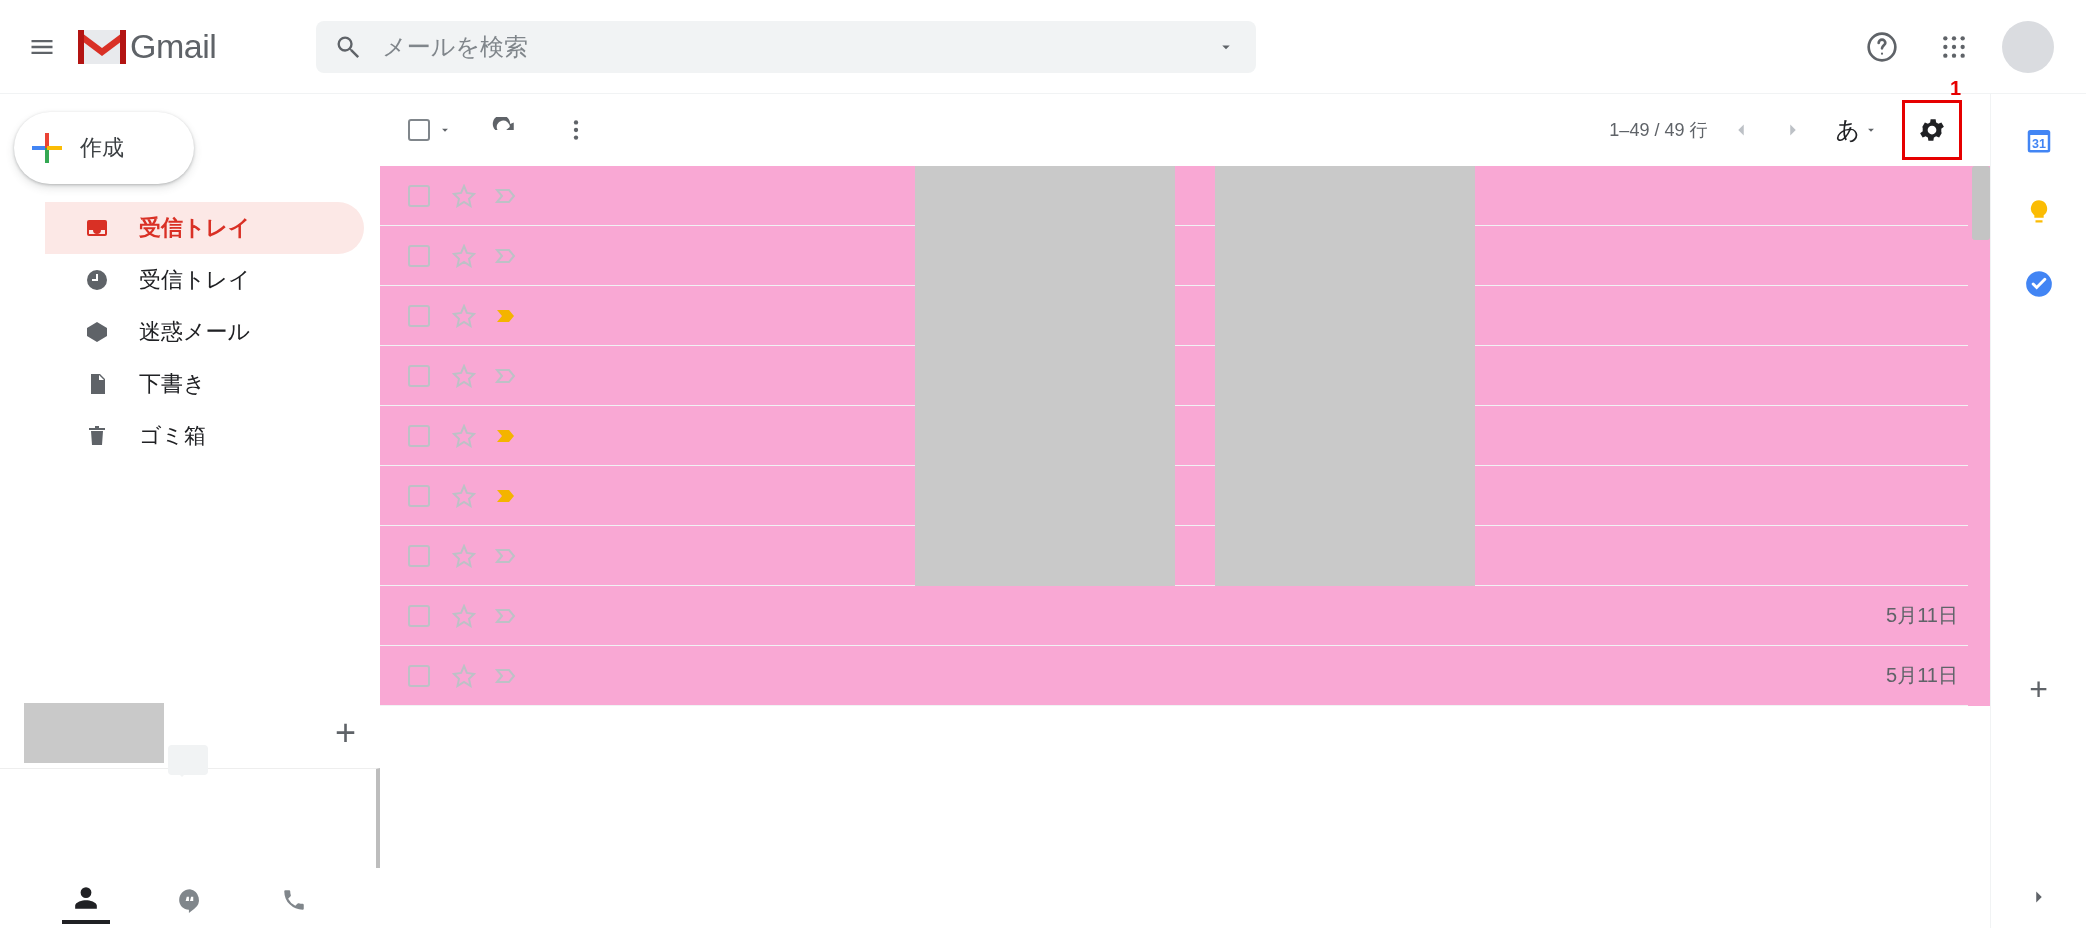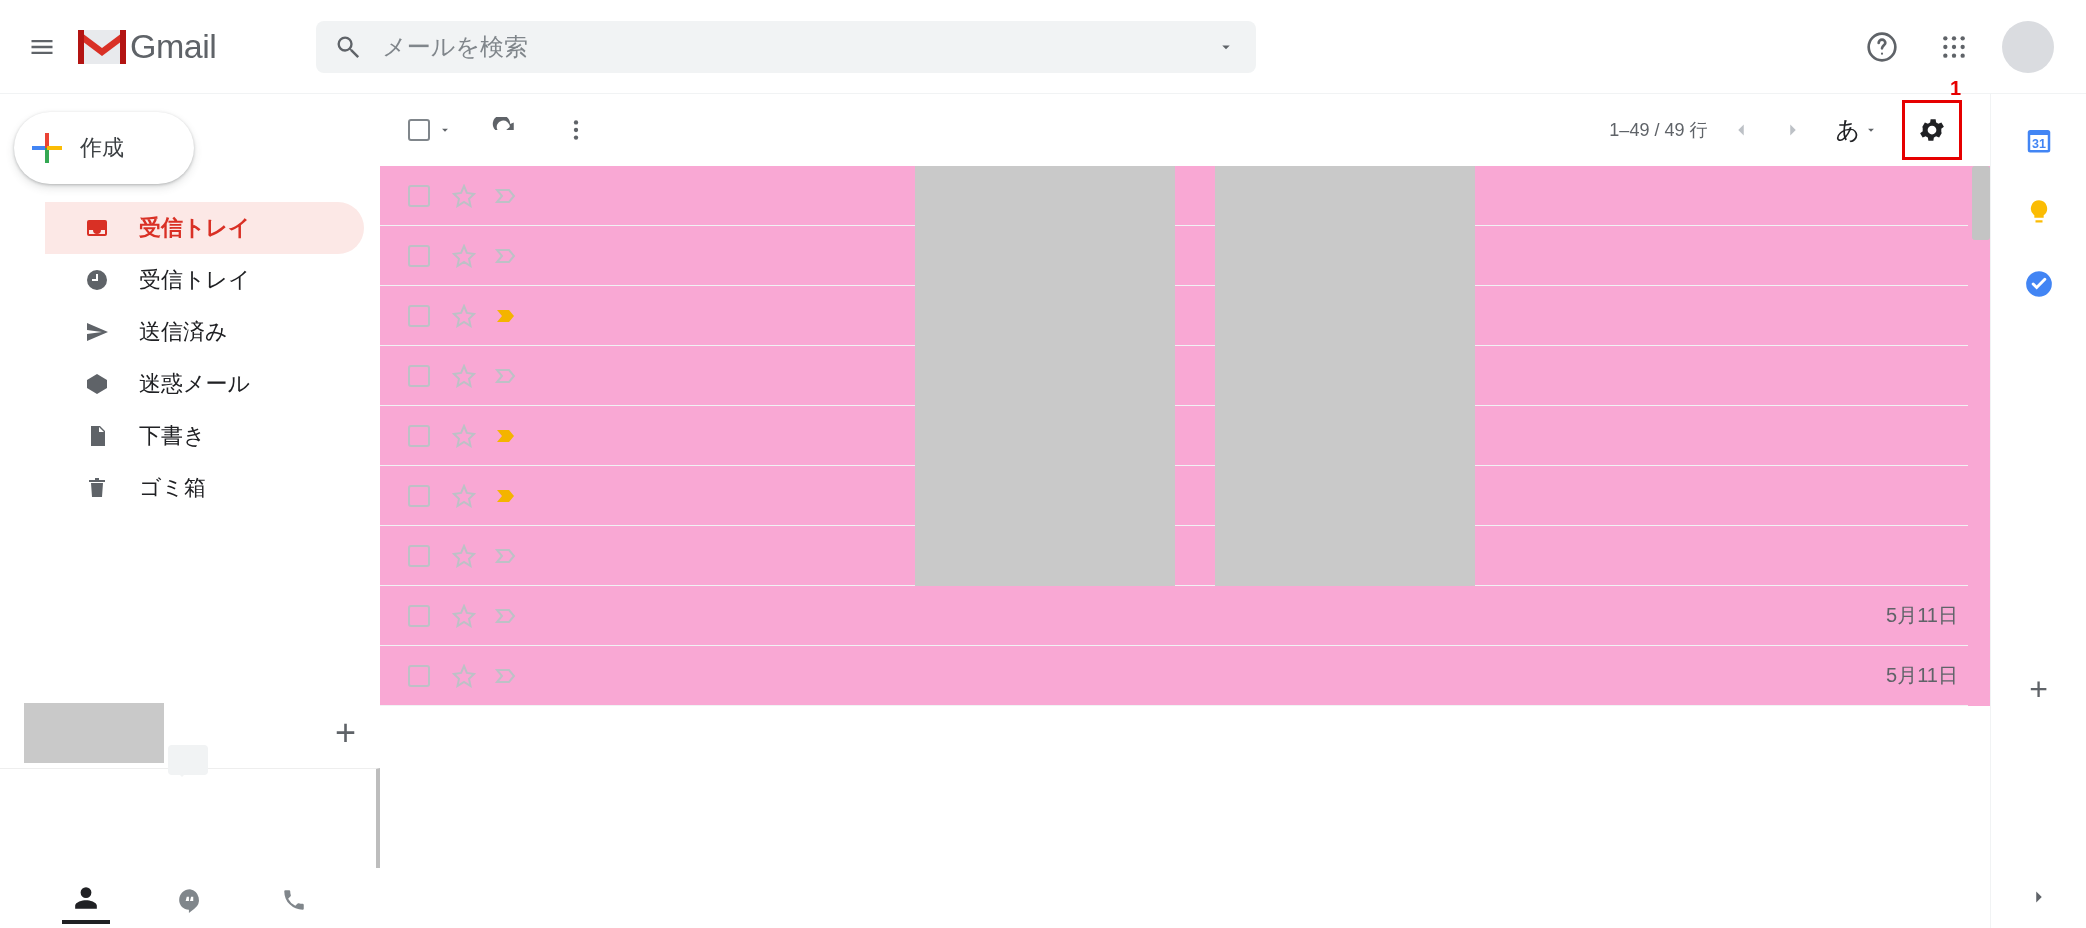--- a/index.html
+++ b/index.html
@@ -176,28 +176,20 @@
           <span class="nav-icon">
             <svg width="24" height="24" viewBox="0 0 24 24">
               <path d="M12 2a10 10 0 1010 10A10 10 0 0012 2zm1 11H7v-2h4V6h2z"></path>
             </svg>
           </span>
           <span>受信トレイ</span>
         </li>
         <li class="">
           <span class="nav-icon">
             <svg width="24" height="24" viewBox="0 0 24 24">
-              <path d="M2 21l21-9L2 3v7l15 2-15 2z"></path>
-            </svg>
-          </span>
-          <span>送信済み</span>
-        </li>
-        <li class="">
-          <span class="nav-icon">
-            <svg width="24" height="24" viewBox="0 0 24 24">
               <path d="M12 2l10 6v8l-10 6L2 16V8zm-1 5h2v6h-2zm0 8h2v2h-2z"></path>
             </svg>
           </span>
           <span>迷惑メール</span>
         </li>
         <li class="">
           <span class="nav-icon">
             <svg width="24" height="24" viewBox="0 0 24 24">
               <path d="M6 2h9l5 5v15H6zM14 3v5h5"></path>
             </svg>

